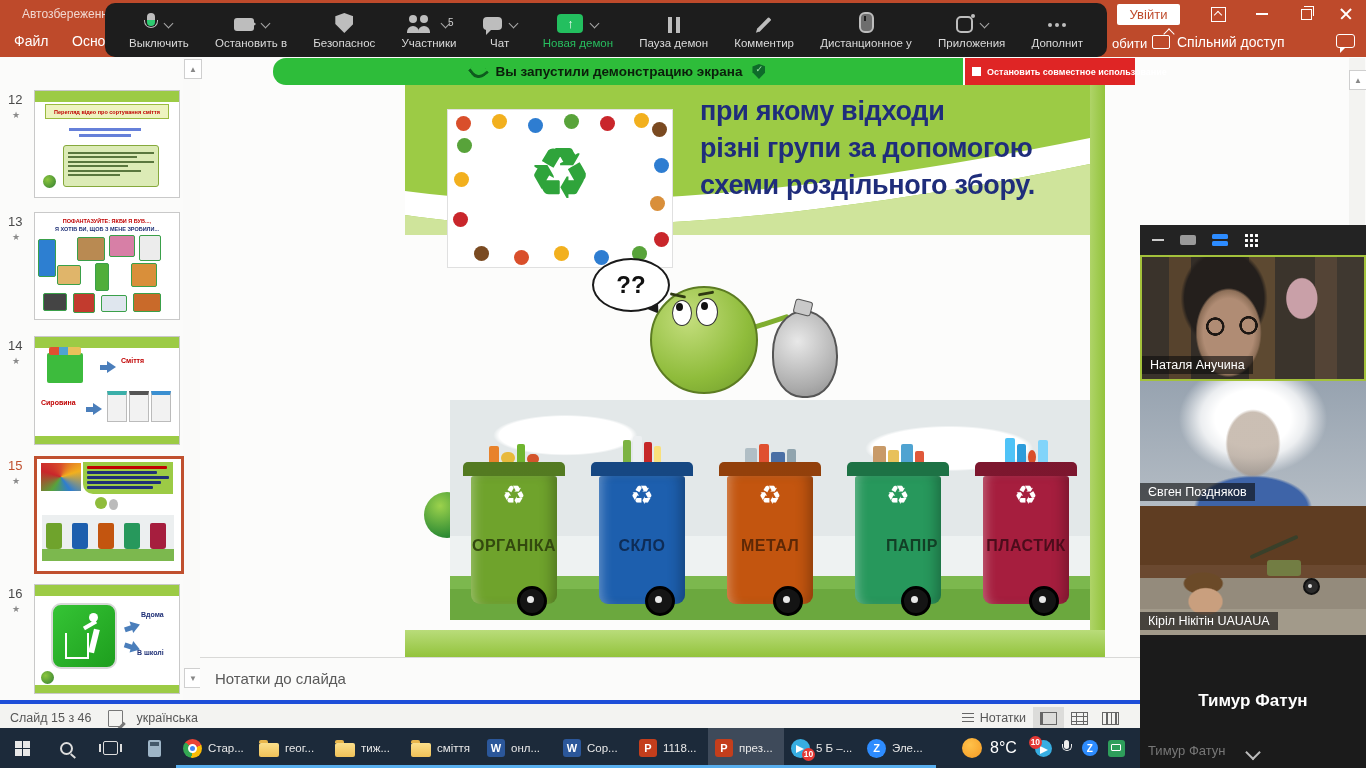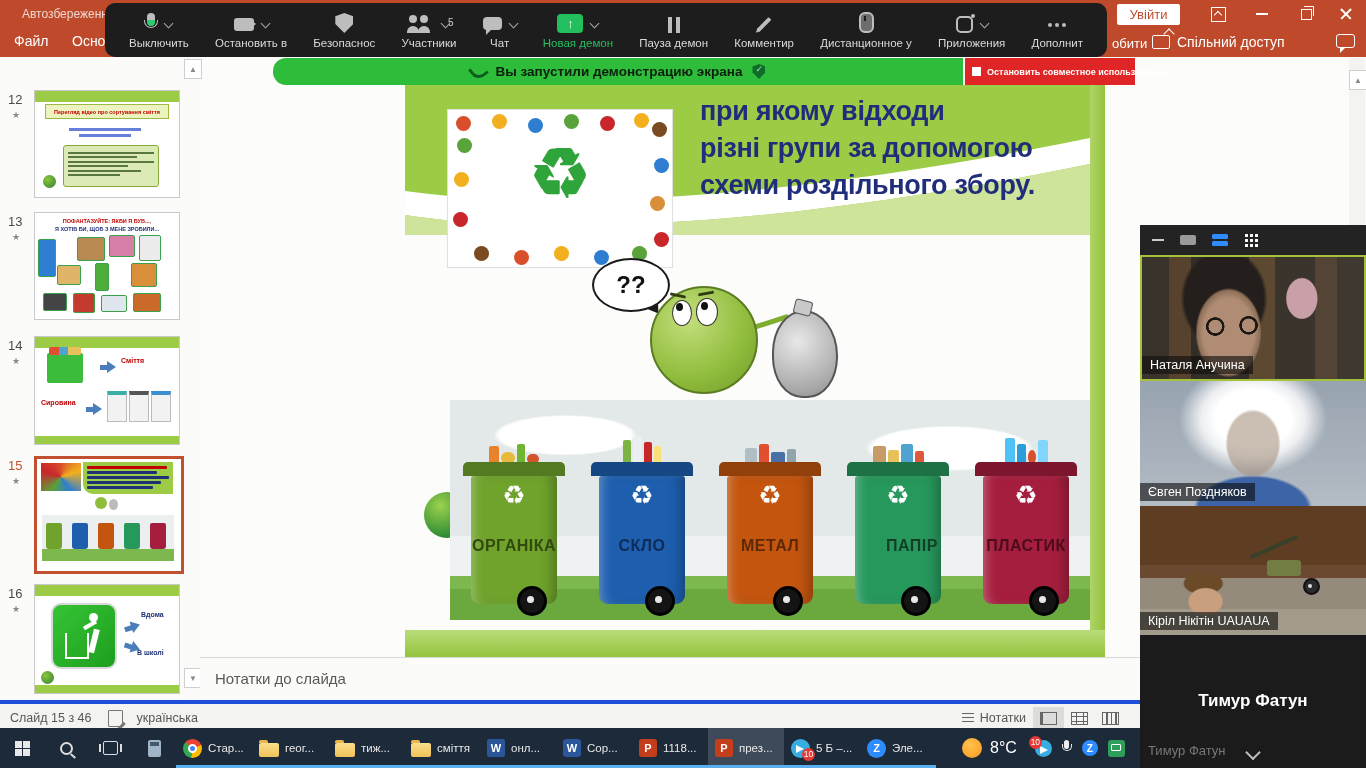--- a/index.html
+++ b/index.html
@@ -173,21 +173,21 @@
   .chrome-ico{width:19px;height:19px;border-radius:50%;position:relative;flex:0 0 auto;
     background:conic-gradient(from -50deg,#EA4335 0 33%,#FBBC05 33% 66%,#34A853 66% 100%);}
   .chrome-ico:after{content:"";position:absolute;left:5px;top:5px;width:9px;height:9px;border-radius:50%;background:#4285F4;border:2px solid #fff;box-sizing:border-box;}
   .folder-ico{width:20px;height:14px;background:linear-gradient(#FBDF8B,#EFC158);border-radius:2px;position:relative;flex:0 0 auto;margin-top:3px;}
   .folder-ico:before{content:"";position:absolute;left:0;top:-3px;width:9px;height:3px;background:#E8B64C;border-radius:2px 2px 0 0;}
   .word-ico{width:18px;height:18px;border-radius:3px;background:#2B579A;color:#fff;font-size:11px;font-weight:bold;display:flex;align-items:center;justify-content:center;flex:0 0 auto;}
   .ppt-ico{width:18px;height:18px;border-radius:3px;background:#C43E1C;color:#fff;font-size:11px;font-weight:bold;display:flex;align-items:center;justify-content:center;flex:0 0 auto;}
   .tg-ico{width:19px;height:19px;border-radius:50%;background:#37AEE2;position:relative;flex:0 0 auto;}
   .tg-ico:before{content:"";position:absolute;left:5px;top:6px;border:4px solid transparent;border-left:8px solid #fff;}
   .zm-ico{width:19px;height:19px;border-radius:50%;background:#2D8CFF;color:#fff;font-size:11px;font-weight:bold;display:flex;align-items:center;justify-content:center;flex:0 0 auto;}
-  .badge{position:absolute;min-width:13px;height:13px;border-radius:7px;background:#E53935;color:#fff;font-size:8.5px;font-weight:normal;
+  .badge{position:absolute;min-width:13px;height:13px;border-radius:7px;background:#E53935;color:#fff;font-size:8.5px;font-weight:bold;
     display:flex;align-items:center;justify-content:center;padding:0 1px;box-sizing:border-box;}
   .sun-ico{width:20px;height:20px;border-radius:50%;background:radial-gradient(circle at 40% 35%,#FFC24B,#F59A23);}
   .tray-mic{width:10px;height:16px;position:relative;}
   .tray-mic:before{content:"";position:absolute;left:2.5px;top:0;width:5px;height:9px;border-radius:3px;background:#EEE;}
   .tray-mic:after{content:"";position:absolute;left:0;top:4px;width:8px;height:6px;border:1.5px solid #EEE;border-top:none;border-radius:0 0 6px 6px;}
   .cast-ico{width:17px;height:17px;border-radius:3px;background:#2E9E5B;position:relative;}
   .cast-ico:before{content:"";position:absolute;left:3px;top:4px;width:10px;height:7px;border:1.5px solid #fff;border-radius:1px;box-sizing:border-box;}
   
   .vpanel{left:1140px;top:225px;width:226px;height:543px;background:#111;z-index:50;}
   .vheader{height:30px;background:#232323;display:flex;align-items:center;gap:16px;padding-left:12px;}

